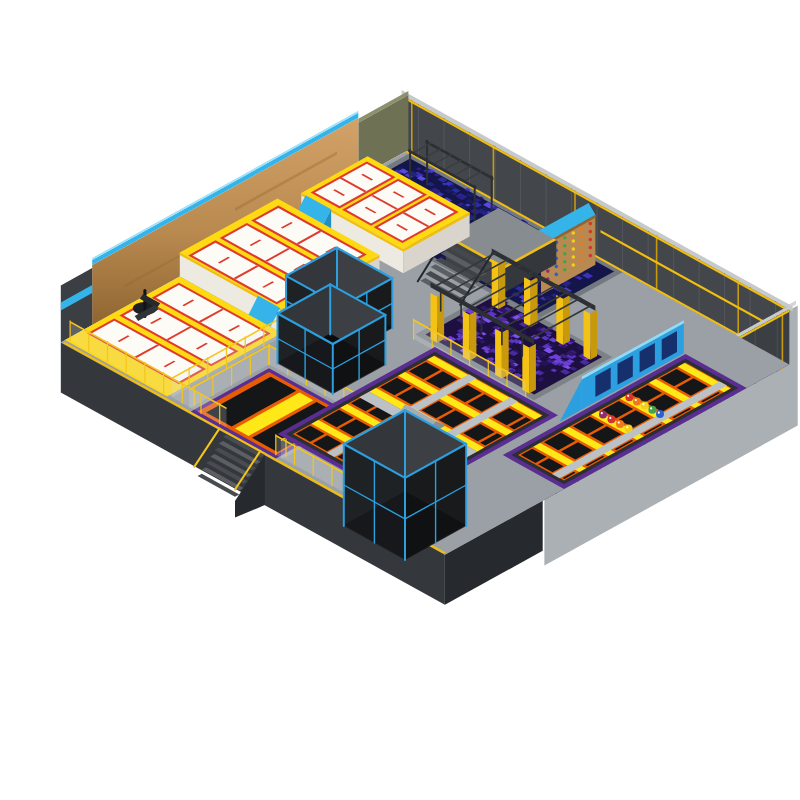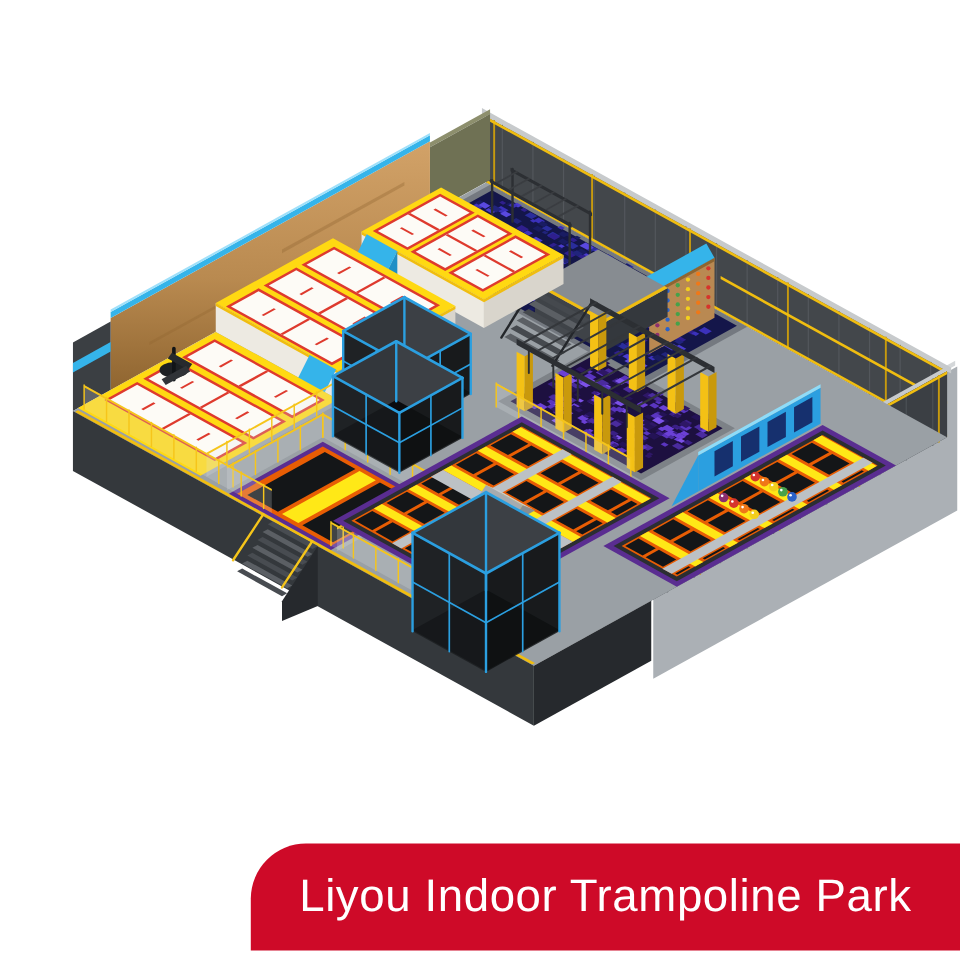--- a/index.html
+++ b/index.html
@@ -1030,16 +1030,13 @@
         <line x1="405.0" y1="410.2" x2="405.0" y2="492.2" stroke="#2b9fe0" stroke-width="2" stroke-linecap="round"></line>
         <line x1="466.2" y1="444.0" x2="466.2" y2="526.0" stroke="#2b9fe0" stroke-width="2" stroke-linecap="round"></line>
         <line x1="405.0" y1="477.9" x2="405.0" y2="559.9" stroke="#2b9fe0" stroke-width="2" stroke-linecap="round"></line>
         <line x1="343.8" y1="444.0" x2="343.8" y2="526.0" stroke="#2b9fe0" stroke-width="2" stroke-linecap="round"></line>
         <line x1="343.8" y1="485.0" x2="405.0" y2="518.9" stroke="#2b9fe0" stroke-width="1.4" stroke-linecap="round"></line>
         <line x1="466.2" y1="485.0" x2="405.0" y2="518.9" stroke="#2b9fe0" stroke-width="1.4" stroke-linecap="round"></line>
         <line x1="374.4" y1="461.0" x2="374.4" y2="543.0" stroke="#2b9fe0" stroke-width="1.4" stroke-linecap="round"></line>
         <line x1="435.6" y1="461.0" x2="435.6" y2="543.0" stroke="#2b9fe0" stroke-width="1.4" stroke-linecap="round"></line>
       </g>
     </svg>
-  <div class="banner" style="background: rgb(206, 10, 40); color: rgb(255, 255, 255);">
-    <span>Liyou Indoor Trampoline Park</span>
-  </div>
 </div>
 
 </body></html>

